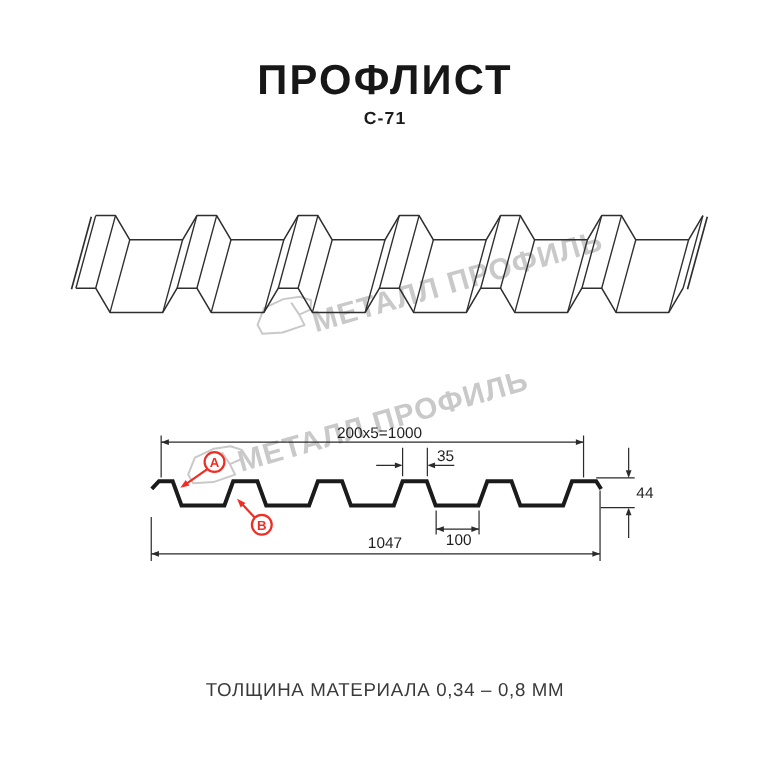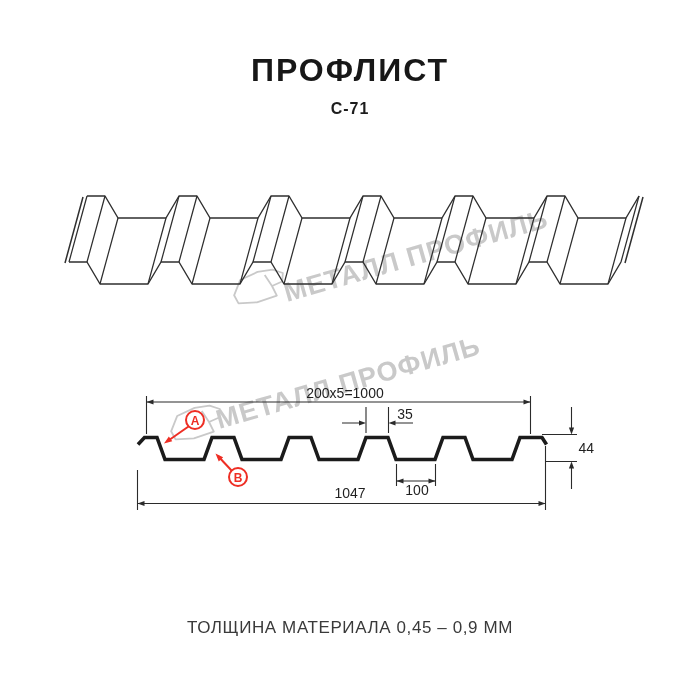--- a/index.html
+++ b/index.html
@@ -1,20 +1,20 @@
 <!DOCTYPE html>
 <html><head>
 <meta charset="utf-8">
 <style>
   html,body{margin:0;padding:0;}
   body{width:700px;height:700px;background:#ffffff;position:relative;overflow:hidden;
        font-family:"Liberation Sans", sans-serif;}
   .stage{position:absolute;left:0;top:0;width:700px;height:700px;}
   .title{position:absolute;left:0;top:52px;width:700px;text-align:center;
-         font-size:32px;font-weight:bold;letter-spacing:2px;color:#171717;}
+         font-size:38px;font-weight:bold;letter-spacing:2px;color:#171717;}
   .subtitle{position:absolute;left:0;top:100px;width:700px;text-align:center;
          font-size:16px;font-weight:bold;letter-spacing:1px;color:#1c1c1c;}
   .footer{position:absolute;left:0;top:618px;width:700px;text-align:center;
          font-size:17px;font-weight:normal;letter-spacing:0.6px;color:#3a3a3a;}
   svg{position:absolute;left:0;top:0;}
   .sheetline{fill:none;stroke:#2f2f2f;stroke-width:1.4;stroke-linejoin:round;}
   .foldline{fill:none;stroke:#2f2f2f;stroke-width:1.25;}
   .cutline{fill:none;stroke:#2f2f2f;stroke-width:1.5;}
   .wmlogo{fill:none;stroke-width:1.8;stroke-linejoin:round;}
   .wmtext{font-size:27px;font-weight:bold;letter-spacing:1px;}
@@ -95,13 +95,13 @@
     <text class="redletter" x="195" y="424.5" text-anchor="middle" fill="#ee2e24">A</text>
   </g>
   <g>
     <line class="redline" x1="231.5" y1="470.5" x2="218" y2="456" stroke="#ee2e24"></line>
     <path class="redarrow" d="M0,0 L-8,-3 L-8,3 Z" transform="translate(215.5,453.5) rotate(-133)" fill="#ee2e24"></path>
     <circle class="redline" cx="238" cy="477" r="9" fill="#ffffff" stroke="#ee2e24"></circle>
     <text class="redletter" x="238" y="481.5" text-anchor="middle" fill="#ee2e24">B</text>
   </g>
 </svg>
 
-<div class="footer">ТОЛЩИНА МАТЕРИАЛА 0,45 – 0,9 ММ</div>
+<div class="footer">ТОЛЩИНА МАТЕРИАЛА 0,34 – 0,8 ММ</div>
 
 </body></html>

